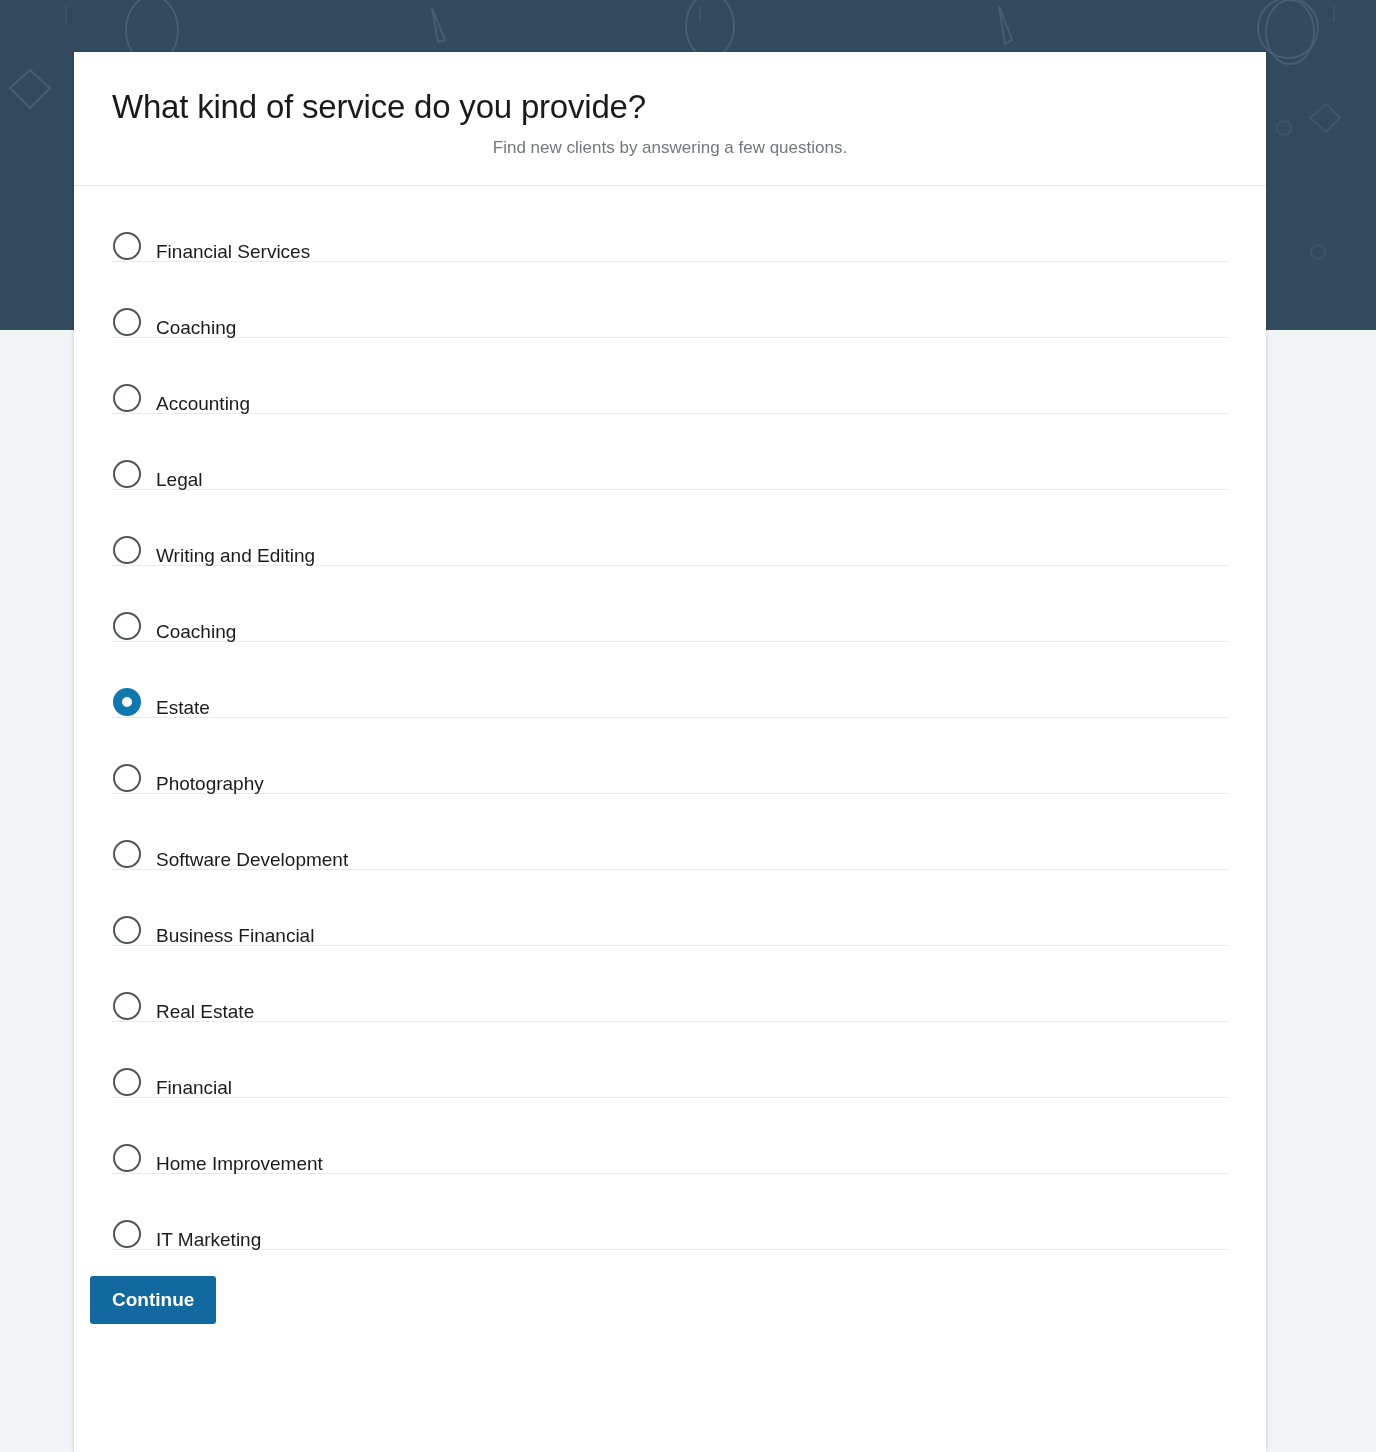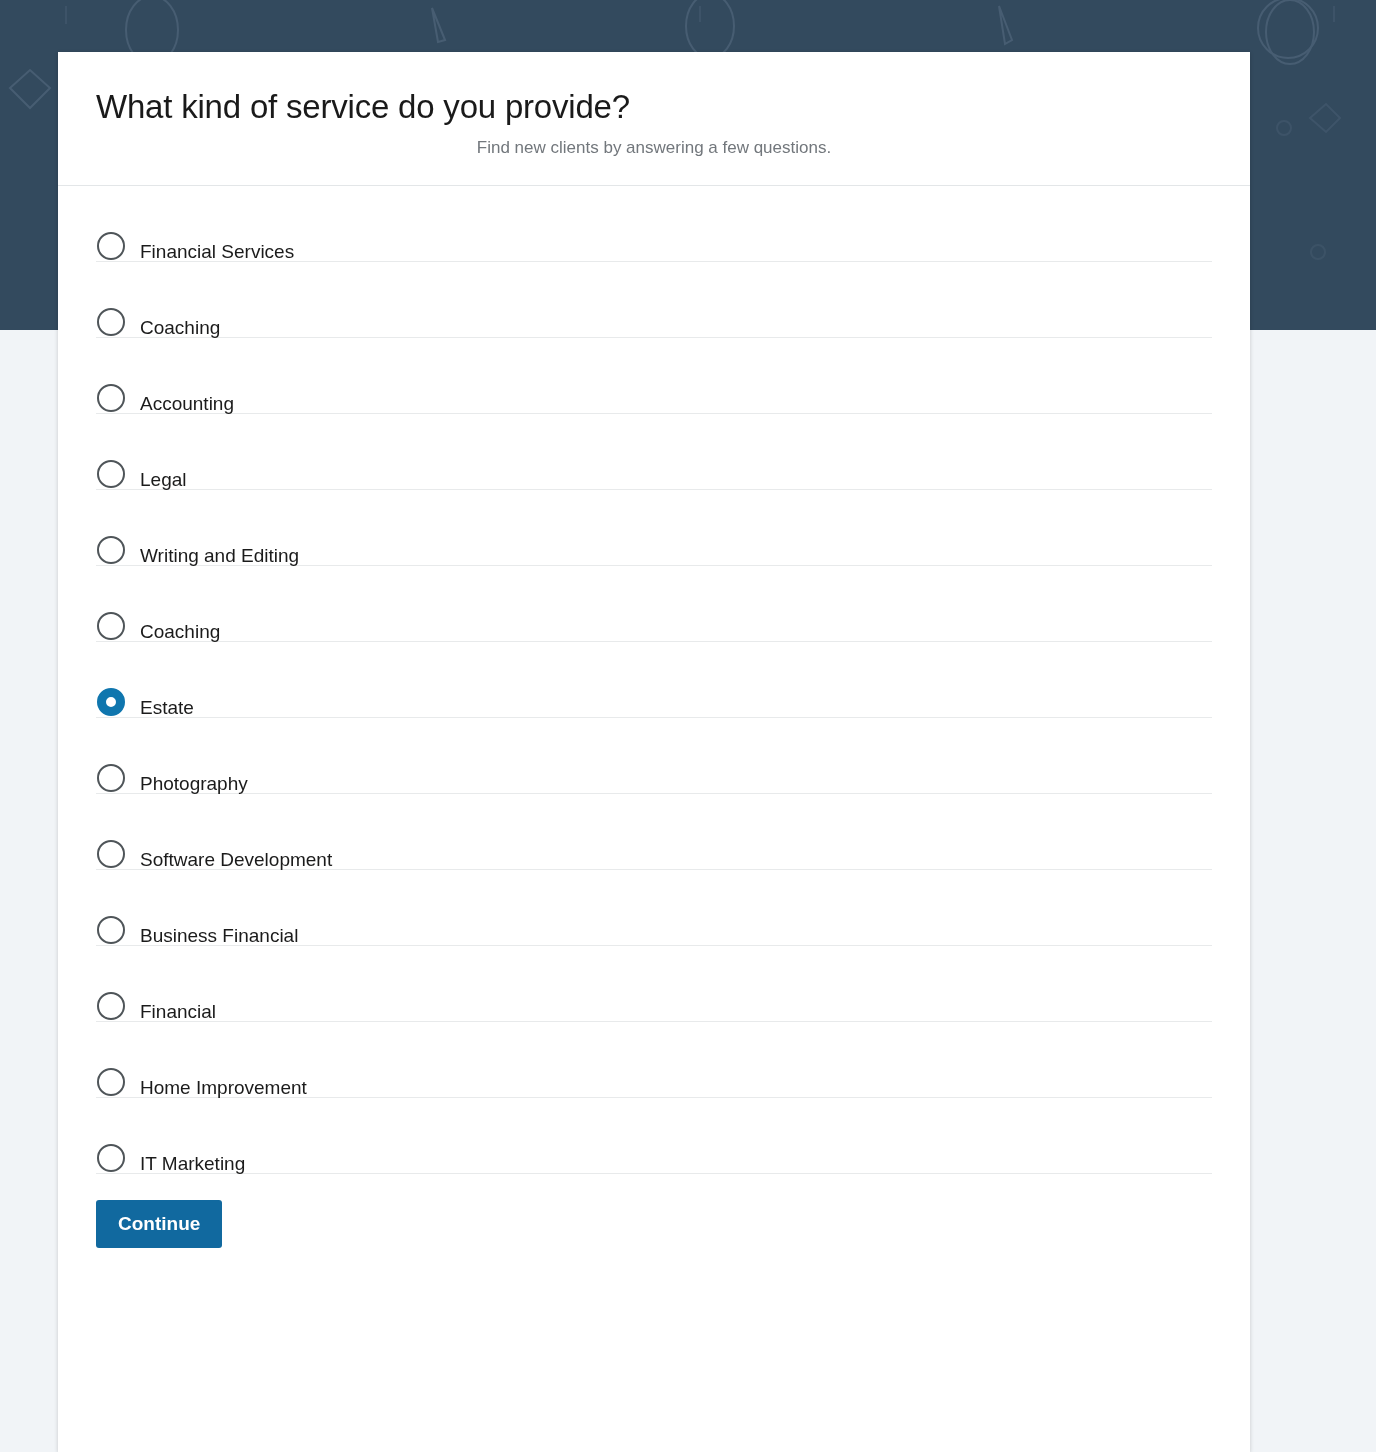--- a/index.html
+++ b/index.html
@@ -37,21 +37,21 @@
   }
   #hero-pattern svg {
     display: block;
     width: 100%;
     height: 100%;
   }
 
   
   #card {
     position: absolute;
-    left: 58px;
+    left: 74px;
     top: 52px;
     width: 1192px;
     min-height: 1400px;
     background: #ffffff;
     box-shadow: 0 1px 4px rgba(0,0,0,0.18);
     box-sizing: border-box;
   }
 
   #card-header {
     padding: 36px 38px 26px 38px;
@@ -110,21 +110,21 @@
   }
   .option-label {
     font-size: 19px;
     color: #1b1b1b;
     line-height: 1;
     white-space: nowrap;
   }
 
   
   #card-footer {
-    padding: 26px 38px 40px 38px;
+    padding: 26px 38px 40px 16px;
   }
   #continue-button {
     display: inline-block;
     border: none;
     background: #11699f;
     color: #ffffff;
     font-family: "Liberation Sans", sans-serif;
     font-size: 19px;
     font-weight: bold;
     padding: 0 22px;
@@ -226,20 +226,26 @@
       <div class="option-row">
         <span class="radio-mark">
           <span class="ring"></span>
         </span>
         <span class="option-label">Business Financial</span>
       </div>
       <div class="option-row">
         <span class="radio-mark">
           <span class="ring"></span>
         </span>
+        <span class="option-label">Real Estate</span>
+      </div>
+      <div class="option-row">
+        <span class="radio-mark">
+          <span class="ring"></span>
+        </span>
         <span class="option-label">Financial</span>
       </div>
       <div class="option-row">
         <span class="radio-mark">
           <span class="ring"></span>
         </span>
         <span class="option-label">Home Improvement</span>
       </div>
       <div class="option-row">
         <span class="radio-mark">

